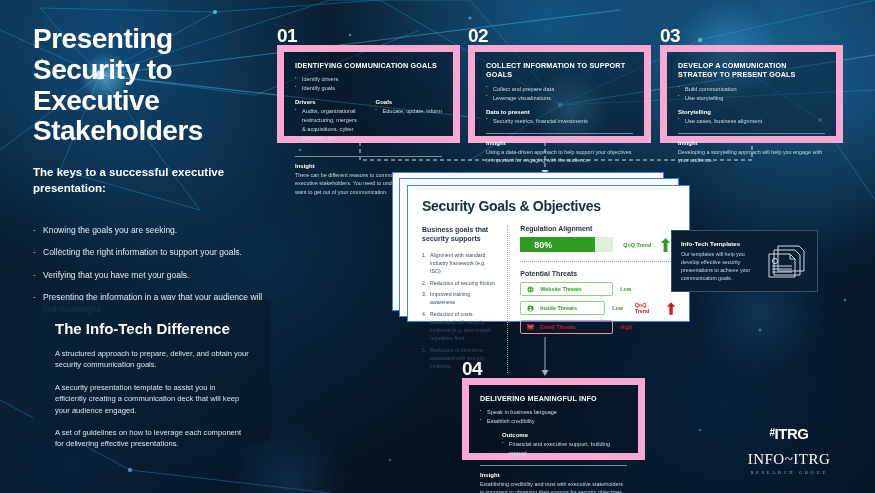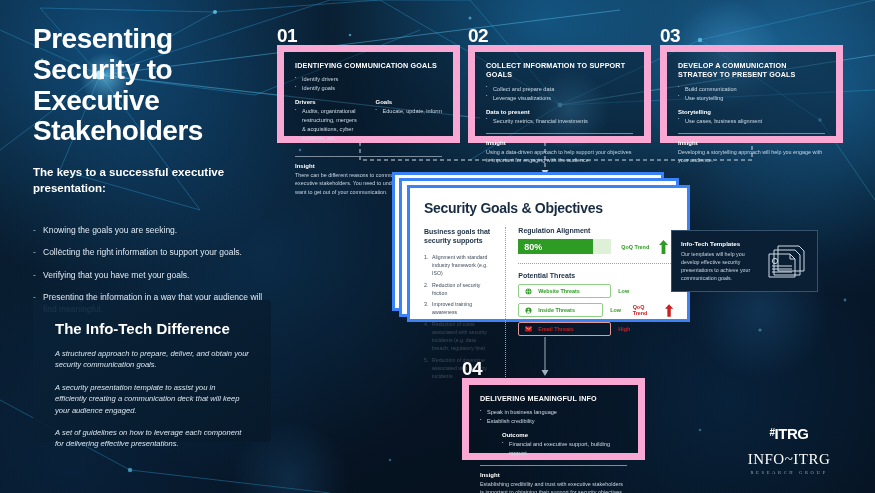--- a/index.html
+++ b/index.html
@@ -47,21 +47,21 @@
     content: "-"; position: absolute; left: 0; top: 0; color: #9fb6c9;
   }
 
   .diffbox {
     position: absolute; left: 33px; top: 300px; width: 238px; height: 142px;
     background: linear-gradient(135deg, rgba(9,34,56,0.92) 0%, rgba(7,25,42,0.88) 100%);
     border-radius: 3px;
     padding: 20px 22px;
   }
   .diffbox h3 { font-size: 15px; font-weight: 700; color: #fff; margin-bottom: 11px; }
-  .diffbox p { font-size: 7.6px; color: #d8e4ee; line-height: 1.5; margin-bottom: 11px; font-style: italic; }
+  .diffbox p { font-size: 7.6px; color: #d8e4ee; line-height: 1.5; margin-bottom: 11px; }
 
   
   .numcard { position: absolute; }
   .numcard .num {
     position: absolute; top: -20px; left: 0;
     font-size: 19px; font-weight: 700; color: #ffffff; letter-spacing: -0.5px;
   }
   .numcard .panel {
     border: 7px solid #f9a8d4;
     background: rgba(6,20,34,0.42);
@@ -88,42 +88,42 @@
   .numcard hr { border: 0; border-top: 1px solid #7d8d9b; margin: 7px 0 6px 0; }
   .numcard .insight-l { font-size: 6px; font-weight: 700; color: #ffffff; margin-bottom: 2px; }
   .numcard .insight-t { font-size: 5.4px; color: #c6d5e2; line-height: 1.55; }
   .indent { margin-left: 22px; }
 
   
   .conn { position: absolute; pointer-events: none; }
 
   
   .stack { position: absolute; }
-  .sheet { position: absolute; background: #ffffff; border: 3px solid #3b82f6; }
+  .sheet { position: absolute; background: #ffffff; border: 1px solid #3b82f6; }
   .sheet3 { left: 0;  top: 0;   width: 272px; height: 139px; }
   .sheet2 { left: 7px; top: 6px; width: 280px; height: 139px; }
   .sheet1 { left: 15px; top: 13px; width: 283px; height: 137px; padding: 12px 14px; }
 
   .sheet1 h2 { font-size: 14px; font-weight: 700; color: #172b42; letter-spacing: -0.3px; margin-bottom: 11px; }
   .panel-body { display: flex; gap: 12px; }
   .pb-left { width: 91px; }
   .pb-left h5 { font-size: 7px; font-weight: 700; color: #1d2f45; line-height: 1.35; margin-bottom: 7px; }
   .pb-left ol { list-style: none; counter-reset: g; }
   .pb-left li {
     counter-increment: g; font-size: 5.2px; color: #3d4b5c;
     line-height: 1.55; margin-bottom: 3.5px; padding-left: 8px; position: relative;
   }
   .pb-left li::before { content: counter(g) "."; position: absolute; left: 0; top: 0; }
   .vdiv { width: 1px; border-left: 1px dotted #9aa5b1; }
   .pb-right { flex: 1; }
   .pb-right h5 { font-size: 7px; font-weight: 700; color: #1d2f45; margin-bottom: 5px; }
   .barrow { display: flex; align-items: center; gap: 10px; }
   .bar { width: 93px; height: 15px; background: #dff0d8; position: relative; }
   .bar .fill { position: absolute; left: 0; top: 0; bottom: 0; background: #2e9b23; display: flex; align-items: center; }
-  .bar .fill span { font-size: 9px; font-weight: 700; color: #ffffff; padding-left: 6px; }
+  .bar .fill span { font-size: 9px; font-weight: 700; color: #ffffff; padding-left: 14px; }
   .trend { font-size: 5.4px; font-weight: 700; color: #2e9b23; }
   .trend.red { color: #cc1f1f; }
   .hdiv { border-top: 1px dotted #9aa5b1; margin: 9px 0 8px 0; }
   .threat { display: flex; align-items: center; gap: 7px; margin-bottom: 5px; }
   .tchip {
     width: 93px; height: 14px; border: 1px solid #8fcf86; border-radius: 2px;
     display: flex; align-items: center; gap: 6px; padding-left: 6px;
   }
   .tchip.red { border-color: #e09a9a; }
   .tchip .lbl { font-size: 5.4px; font-weight: 700; color: #2e9b23; }

